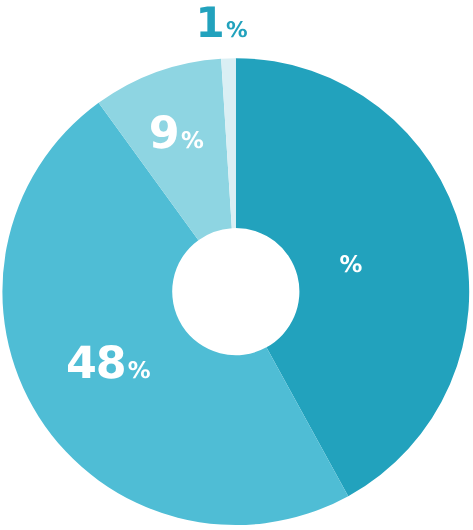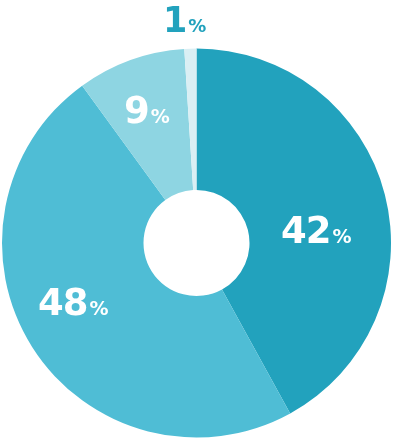--- a/index.html
+++ b/index.html
@@ -43,21 +43,21 @@
   .slice-label .pct {
     font-size: 19px;
     font-weight: bold;
     line-height: 1;
     margin-left: 2px;
     letter-spacing: 0px;
   }
   .label-inside { color: #ffffff; }
 
   #label-42 { left: 281px; top: 212px; }
-  #label-48 { left: 38px;  top: 284px; }
+  #label-48 { left: 55px;  top: 284px; }
   #label-9  { left: 124px; top: 92px;  }
 
   #label-1 {
     left: 163px;
     top: 3px;
     color: #22a2bd;
   }
   #label-1 .num { font-size: 35px; }
   #label-1 .pct { font-size: 18px; }
 </style>
@@ -70,21 +70,20 @@
     <g id="slice-group">
         <rect x="0" y="0" width="394" height="442" fill="#ffffff"></rect>
         <path d="M 196.5 48.5 A 194.5 194.5 0 0 1 290.2010896127837 413.4416492685315 L 222.0329447273909 289.44425404232476 A 53 53 0 0 0 196.5 190 Z" fill="#22a2bd"></path>
         <path d="M 290.2010896127837 413.4416492685315 A 194.5 194.5 0 0 1 82.17576842911396 85.64619459407274 L 165.3473816284989 200.1220992981278 A 53 53 0 0 0 222.0329447273909 289.44425404232476 Z" fill="#4fbdd5"></path>
         <path d="M 82.17576842911396 85.64619459407274 A 194.5 194.5 0 0 1 184.28724395154842 48.883801320701195 L 193.17210246494636 190.1045833933016 A 53 53 0 0 0 165.3473816284989 200.1220992981278 Z" fill="#8ed5e2"></path>
         <path d="M 184.28724395154842 48.883801320701195 A 194.5 194.5 0 0 1 196.49999999999997 48.5 L 196.5 190 A 53 53 0 0 0 193.17210246494636 190.1045833933016 Z" fill="#daeff4"></path>
       </g>
   </svg>
 
   <div class="slice-label label-inside" id="label-42">
-    <span class="num">42</span>
     <span class="pct">%</span>
   </div>
 
   <div class="slice-label label-inside" id="label-48">
     <span class="num">48</span>
     <span class="pct">%</span>
   </div>
 
   <div class="slice-label label-inside" id="label-9">
     <span class="num">9</span>

